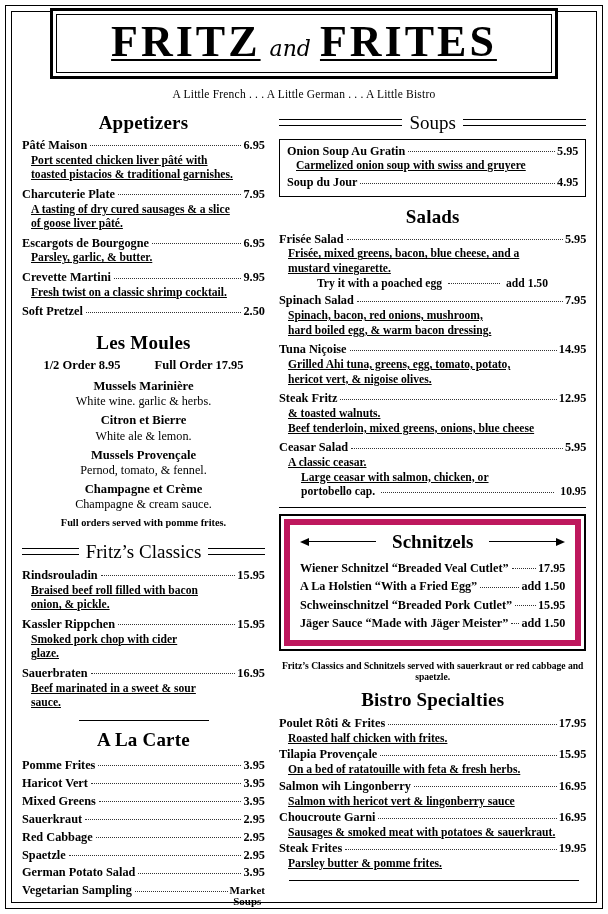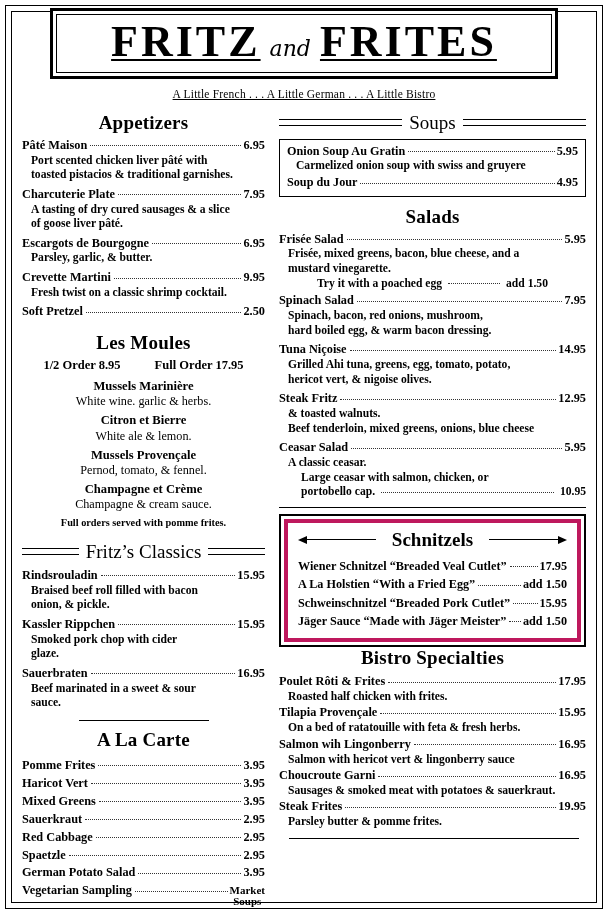--- a/index.html
+++ b/index.html
@@ -75,21 +75,20 @@
     font-style: italic;
     font-size: 22px;
     font-weight: normal;
     letter-spacing: 0;
   }
   .tagline {
     text-align: center;
     font-size: 11.5px;
     margin-top: 9px;
     letter-spacing: 0.2px;
-    text-decoration: underline;
   }
 
   
   .cols {
     display: flex;
     margin-top: 12px;
     align-items: flex-start;
   }
   .col-left  { width: 243px; flex: 0 0 243px; }
   .col-gap   { width: 14px;  flex: 0 0 14px; }
@@ -179,20 +178,21 @@
     top: -2.5px;
     min-width: 8px;
   }
   .row .pr { white-space: nowrap; font-weight: bold; }
   .desc {
     font-size: 11.6px;
     font-weight: bold;
     line-height: 1.26;
     padding-left: 9px;
     margin-bottom: 4px;
+    text-decoration: underline;
   }
   .desc.indent2 { padding-left: 22px; }
 
   
   .subrow {
     display: flex;
     align-items: baseline;
     font-size: 11.6px;
     font-weight: bold;
     padding-left: 38px;
@@ -215,21 +215,21 @@
   }
   .boxed .row { font-size: 12.2px; }
 
   
   .schnitzel-box {
     border: 2.5px solid #000;
     padding: 3px;
     margin-top: 2px;
   }
   .schnitzel-box-in {
-    border: 4px solid #be185d;
+    border: 6px solid #be185d;
     padding: 4px 10px 8px 10px;
   }
   .schnitzel-box-in .row { font-size: 12.2px; line-height: 1.5; }
 
   
   .moules-orders {
     display: flex;
     justify-content: center;
     gap: 34px;
     font-size: 12.5px;
@@ -621,20 +621,21 @@
                 <span class="dots"></span>
                 <span class="pr">15.95</span>
               </div>
               <div class="row">
                 <span class="nm">Jäger Sauce “Made with Jäger Meister”</span>
                 <span class="dots"></span>
                 <span class="pr">add 1.50</span>
               </div>
             </div>
           </div>
+          <div class="footnote">Fritz’s Classics and Schnitzels served with sauerkraut or red cabbage and spaetzle.</div>
         </section>
 
         <section>
           <h2 class="sec" style="margin-bottom:5px;">Bistro Specialties</h2>
 
           <div class="item" style="margin-bottom:0;">
             <div class="row">
               <span class="nm">Poulet Rôti &amp; Frites</span>
               <span class="dots"></span>
               <span class="pr">17.95</span>

